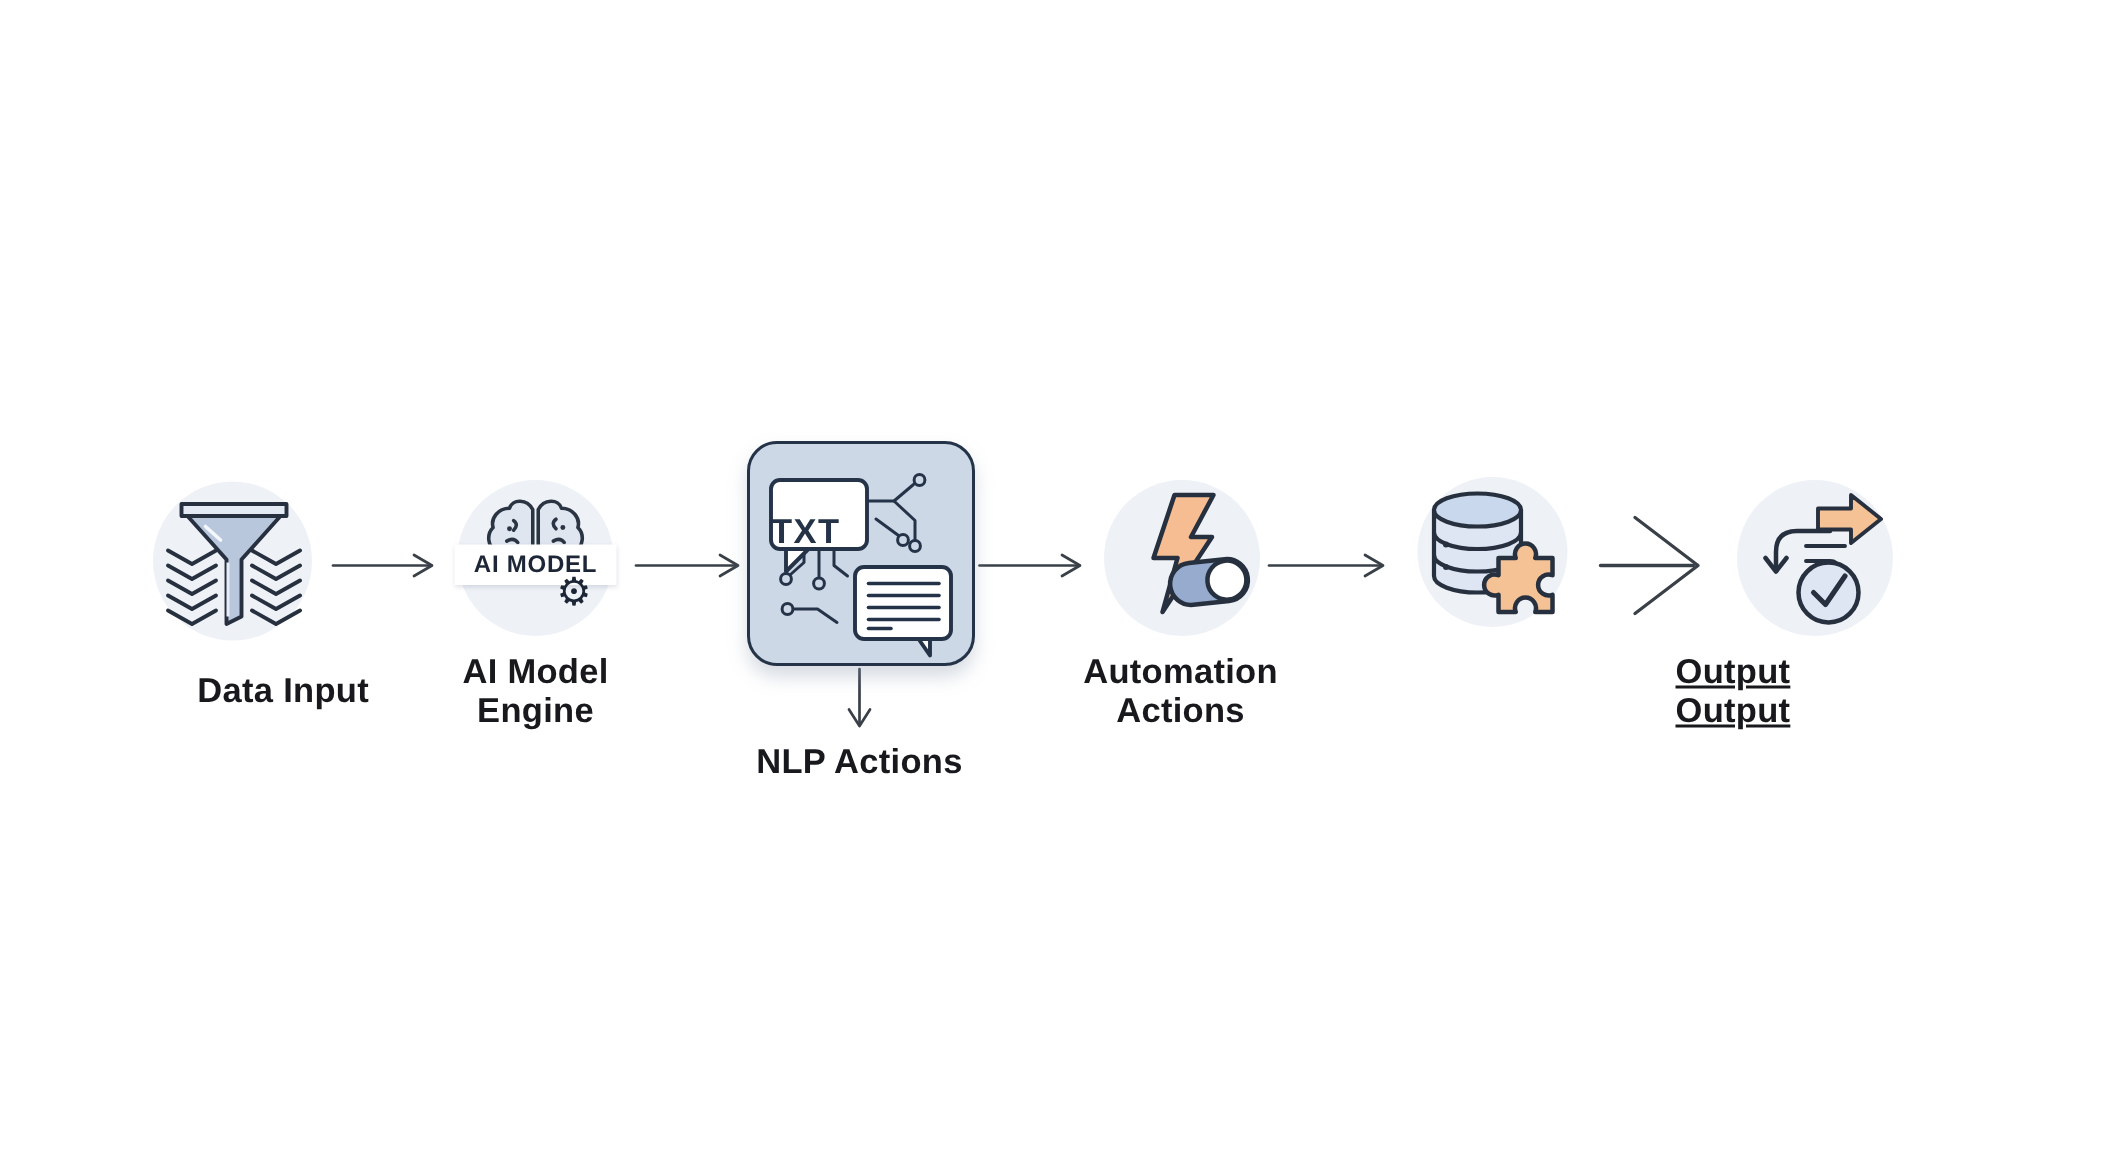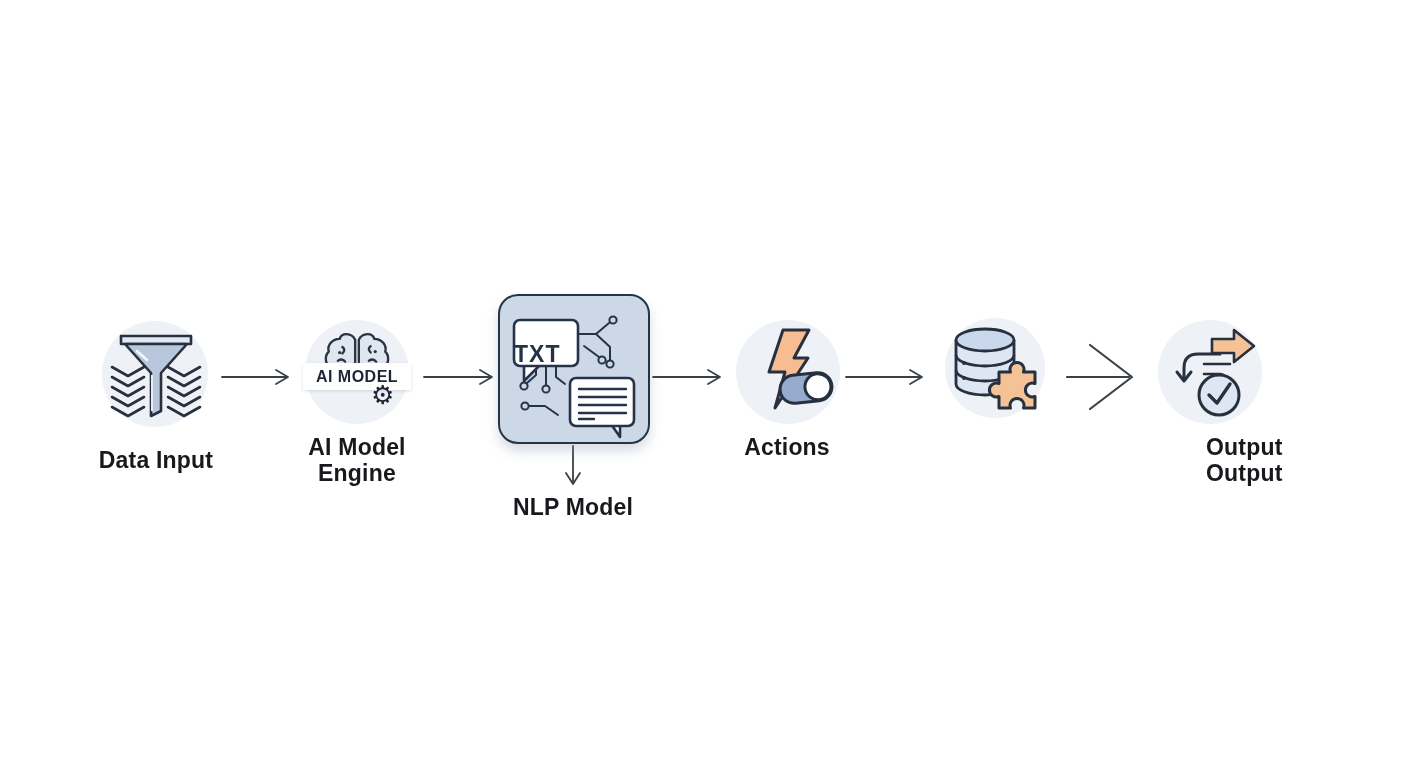--- a/index.html
+++ b/index.html
@@ -89,21 +89,21 @@
       <polyline points="60,50 76,59 92,50"></polyline>
       <polyline points="60,60 76,69 92,60"></polyline>
       <polyline points="60,70 76,79 92,70"></polyline>
       <polyline points="60,80 76,89 92,80"></polyline>
     </g>
     <rect x="13" y="9" width="70" height="8" fill="#e4eaf4" stroke="#27303f" stroke-width="2.6" stroke-linejoin="round"></rect>
     <path d="M17,17 H79 L53,46 V84 L43,89 V46 Z" fill="#b9c7dd" stroke="#27303f" stroke-width="2.6" stroke-linejoin="round"></path>
     <path d="M29,24 L39,33" stroke="#f4f7fb" stroke-width="2.4" fill="none" stroke-linecap="round"></path>
     <path d="M44,48 V84" stroke="#e7edf5" stroke-width="2" fill="none"></path>
   </svg>
-  <div class="node-label" style="left:66px;top:447px;width:180px;">
+  <div class="node-label" style="left:66px;top:447px;width:180px;text-align:right;">
     <div>Data Input</div>
   </div>
 
   <div class="node-circle" style="left:305px;top:320px;width:104px;height:104px;"></div>
   <svg width="88" height="62" viewBox="0 0 96 68" style="left:313px;top:327px;">
     <g stroke="#2a3442" stroke-width="2.6" stroke-linejoin="round" stroke-linecap="round">
       <path d="M46,14 C42,6 31,6 29,13 C21,13 15,20 17,27 C12,32 13,41 19,44 C19,52 26,57 33,55 C38,61 46,59 46,52 Z" fill="#dfe6f0"></path>
       <path d="M50,14 C54,6 65,6 67,13 C75,13 81,20 79,27 C84,32 83,41 77,44 C77,52 70,57 63,55 C58,61 50,59 50,52 Z" fill="#dfe6f0"></path>
       <path d="M32,22 q4,3 0,7" fill="none"></path>
       <path d="M27,37 q5,-3 8,1" fill="none"></path>
@@ -157,32 +157,33 @@
         <line x1="81" y1="111" x2="128" y2="111"></line>
         <line x1="81" y1="119" x2="128" y2="119"></line>
         <line x1="81" y1="125" x2="96" y2="125"></line>
       </g>
     </g>
   </svg>
   <div id="txt-label">
     <span>TXT</span>
   </div>
   <div class="node-label" style="left:483px;top:494px;width:180px;">
-    <div>NLP Model</div>
+    <div>NLP Actions</div>
   </div>
 
   <div class="node-circle" style="left:736px;top:320px;width:104px;height:104px;"></div>
   <svg width="96" height="96" viewBox="0 0 96 96" style="left:740px;top:324px;">
     <path d="M43,6 L69,6 L54,34 L68,34 L35,84 L45,48 L29,48 Z" fill="#f6bd92" stroke="#27303f" stroke-width="3" stroke-linejoin="round"></path>
     <g transform="rotate(-6 66 64)">
       <rect x="40" y="50" width="52" height="28" rx="14" fill="#96abce" stroke="#27303f" stroke-width="3"></rect>
       <circle cx="78" cy="64" r="13" fill="#ffffff" stroke="#27303f" stroke-width="3"></circle>
     </g>
   </svg>
   <div class="node-label" style="left:697px;top:434px;width:180px;">
+    <div>Automation</div>
     <div>Actions</div>
   </div>
 
   <div class="node-circle" style="left:945px;top:318px;width:100px;height:100px;"></div>
   <svg width="96" height="96" viewBox="0 0 96 96" style="left:947px;top:320px;">
     <g stroke="#27303f" stroke-width="2.8" stroke-linejoin="round">
       <path d="M9,20 V64 A29,11 0 0 0 67,64 V20" fill="#dde6f2"></path>
       <path d="M9,35 A29,11 0 0 0 67,35" fill="none"></path>
       <path d="M9,50 A29,11 0 0 0 67,50" fill="none"></path>
       <ellipse cx="38" cy="20" rx="29" ry="11" fill="#c9d8ec"></ellipse>
@@ -201,18 +202,18 @@
       <path d="M58,32 H36 Q22,32 22,46 V57"></path>
       <path d="M15,50 L22,59 L29,50"></path>
     </g>
     <g class="stroke" stroke-width="2.6">
       <path d="M42,42 H68"></path>
       <path d="M42,52 H58 Q63,52 63,57"></path>
     </g>
     <circle cx="57" cy="73" r="20" fill="#dee6f3" stroke="#27303f" stroke-width="3"></circle>
     <path d="M47,73 L55,81 L68,62" class="stroke" stroke-width="3.4"></path>
   </svg>
-  <div class="node-label left" style="left:1206px;top:434px;width:140px;">
+  <div class="node-label left" style="left:1117px;top:434px;width:140px;text-decoration:underline;">
     <div>Output</div>
     <div>Output</div>
   </div>
 
 </div>
 
 </body></html>

